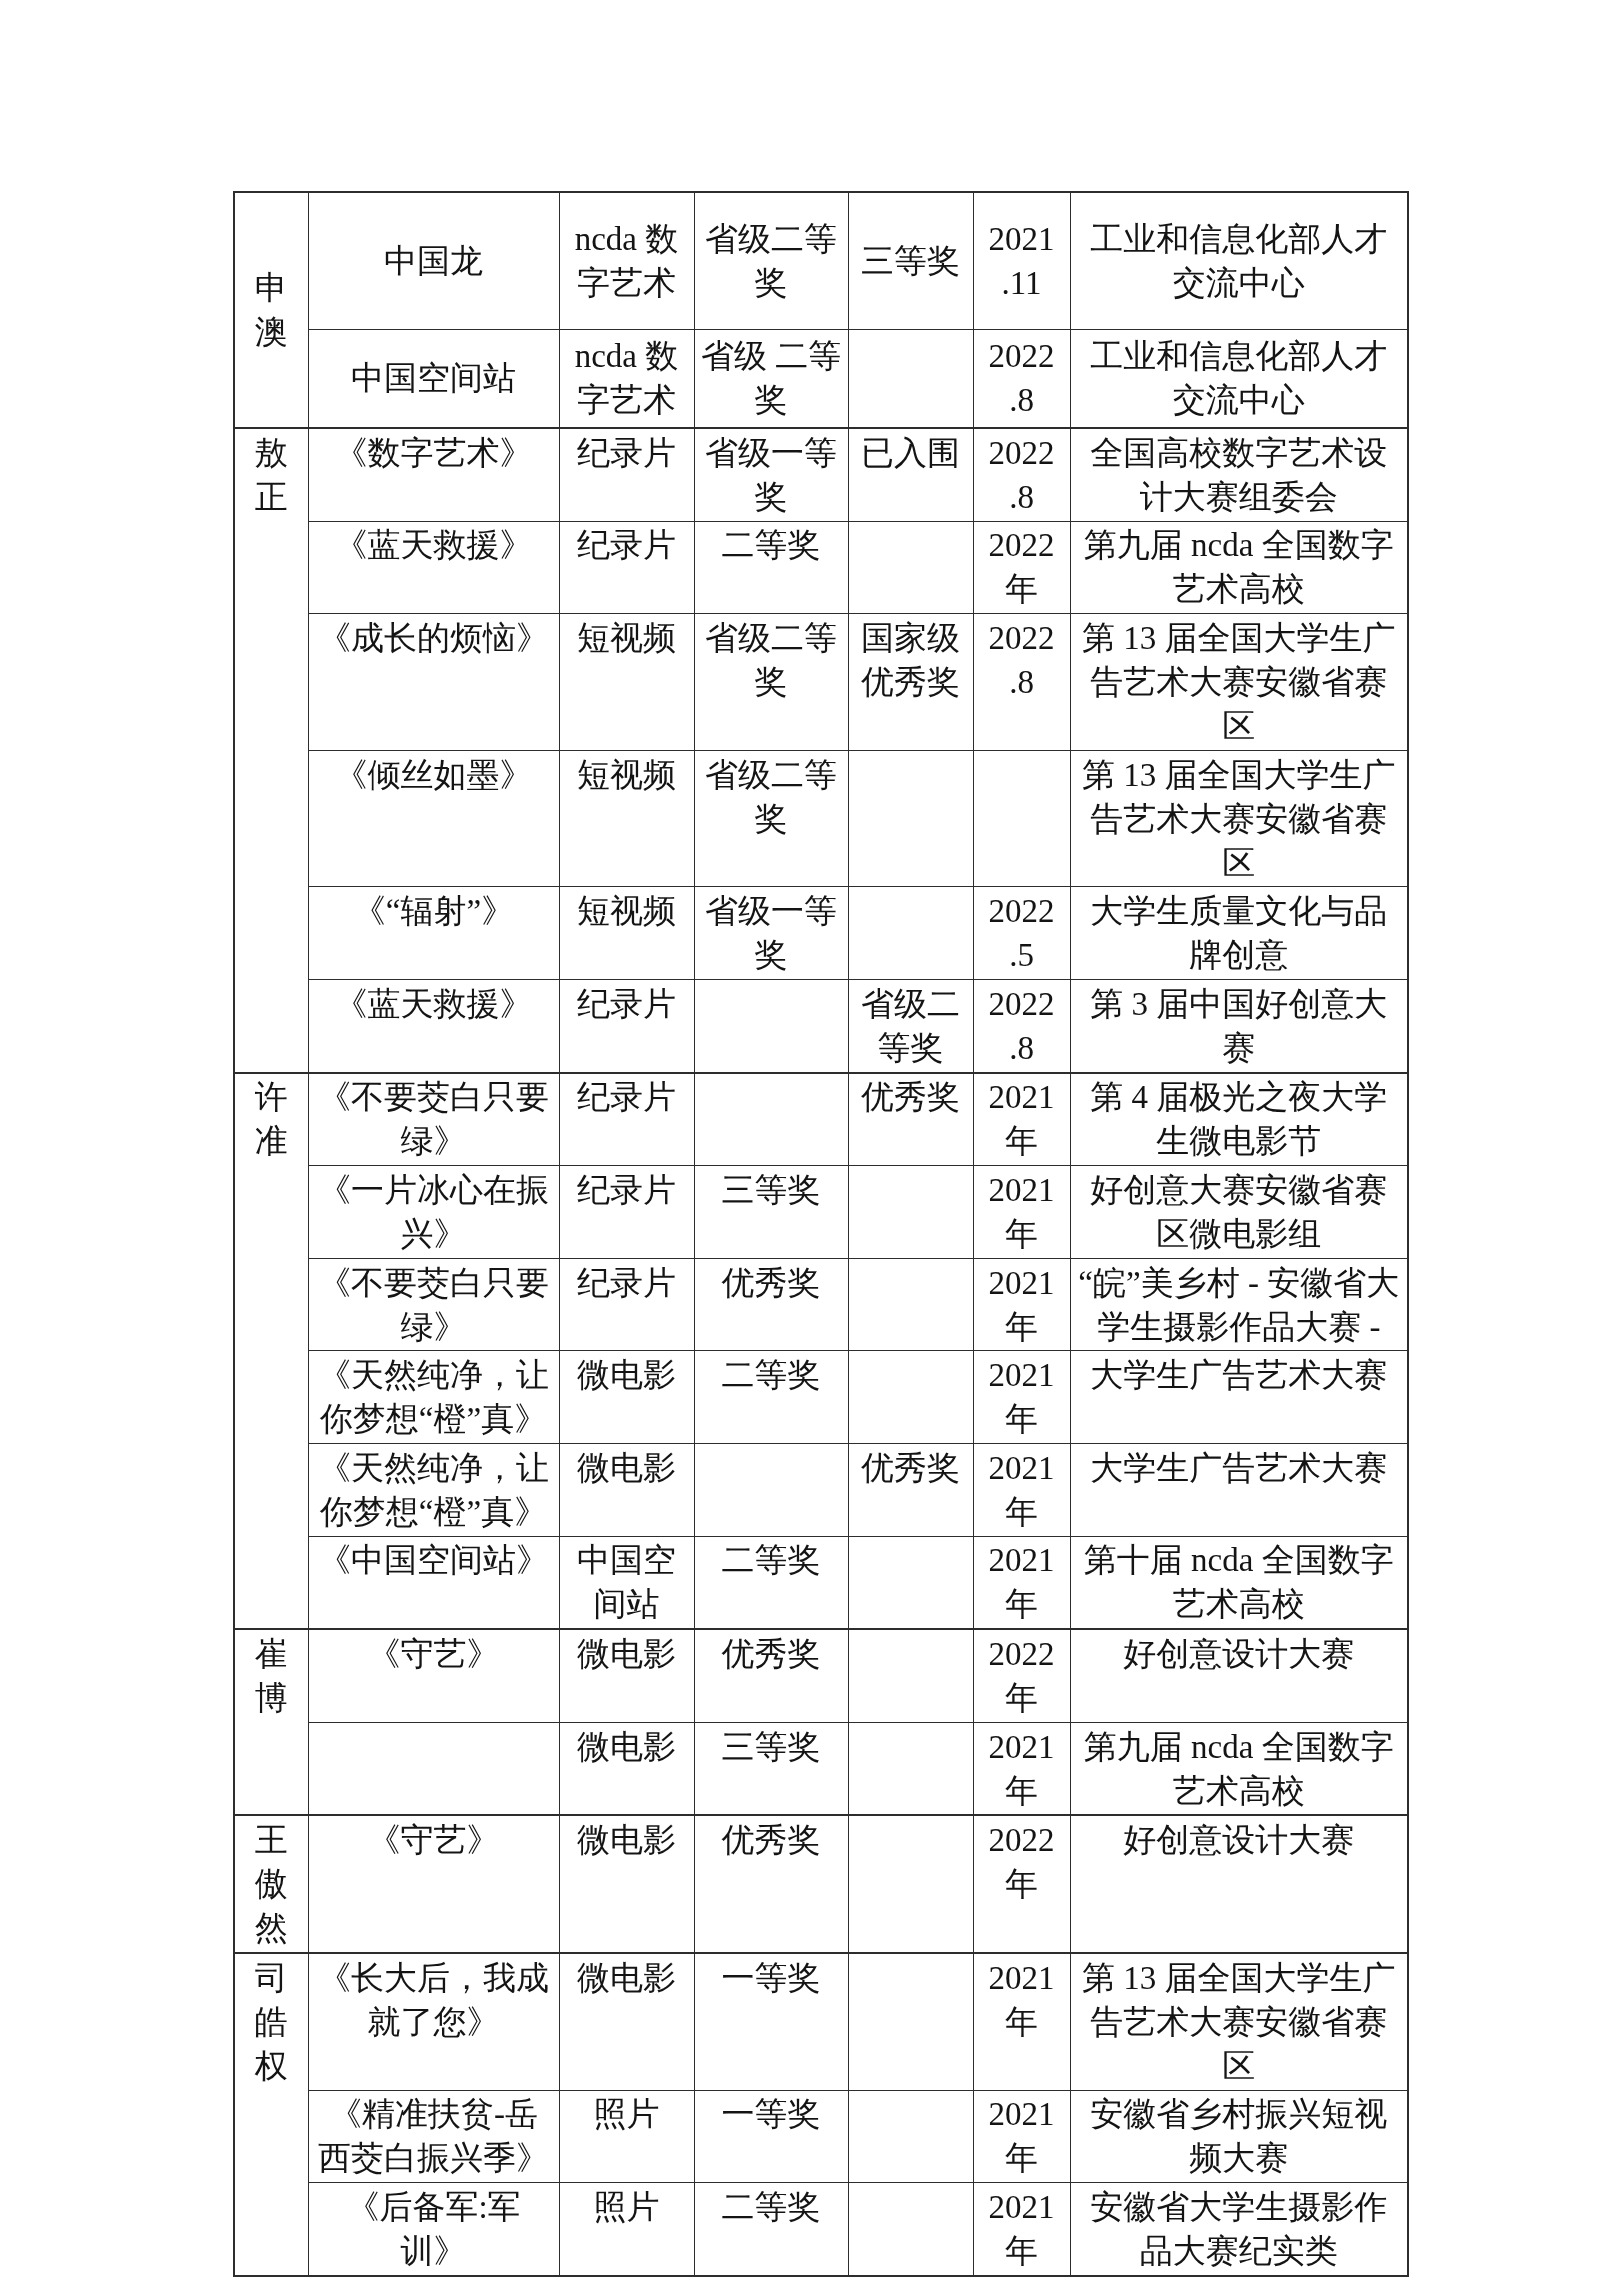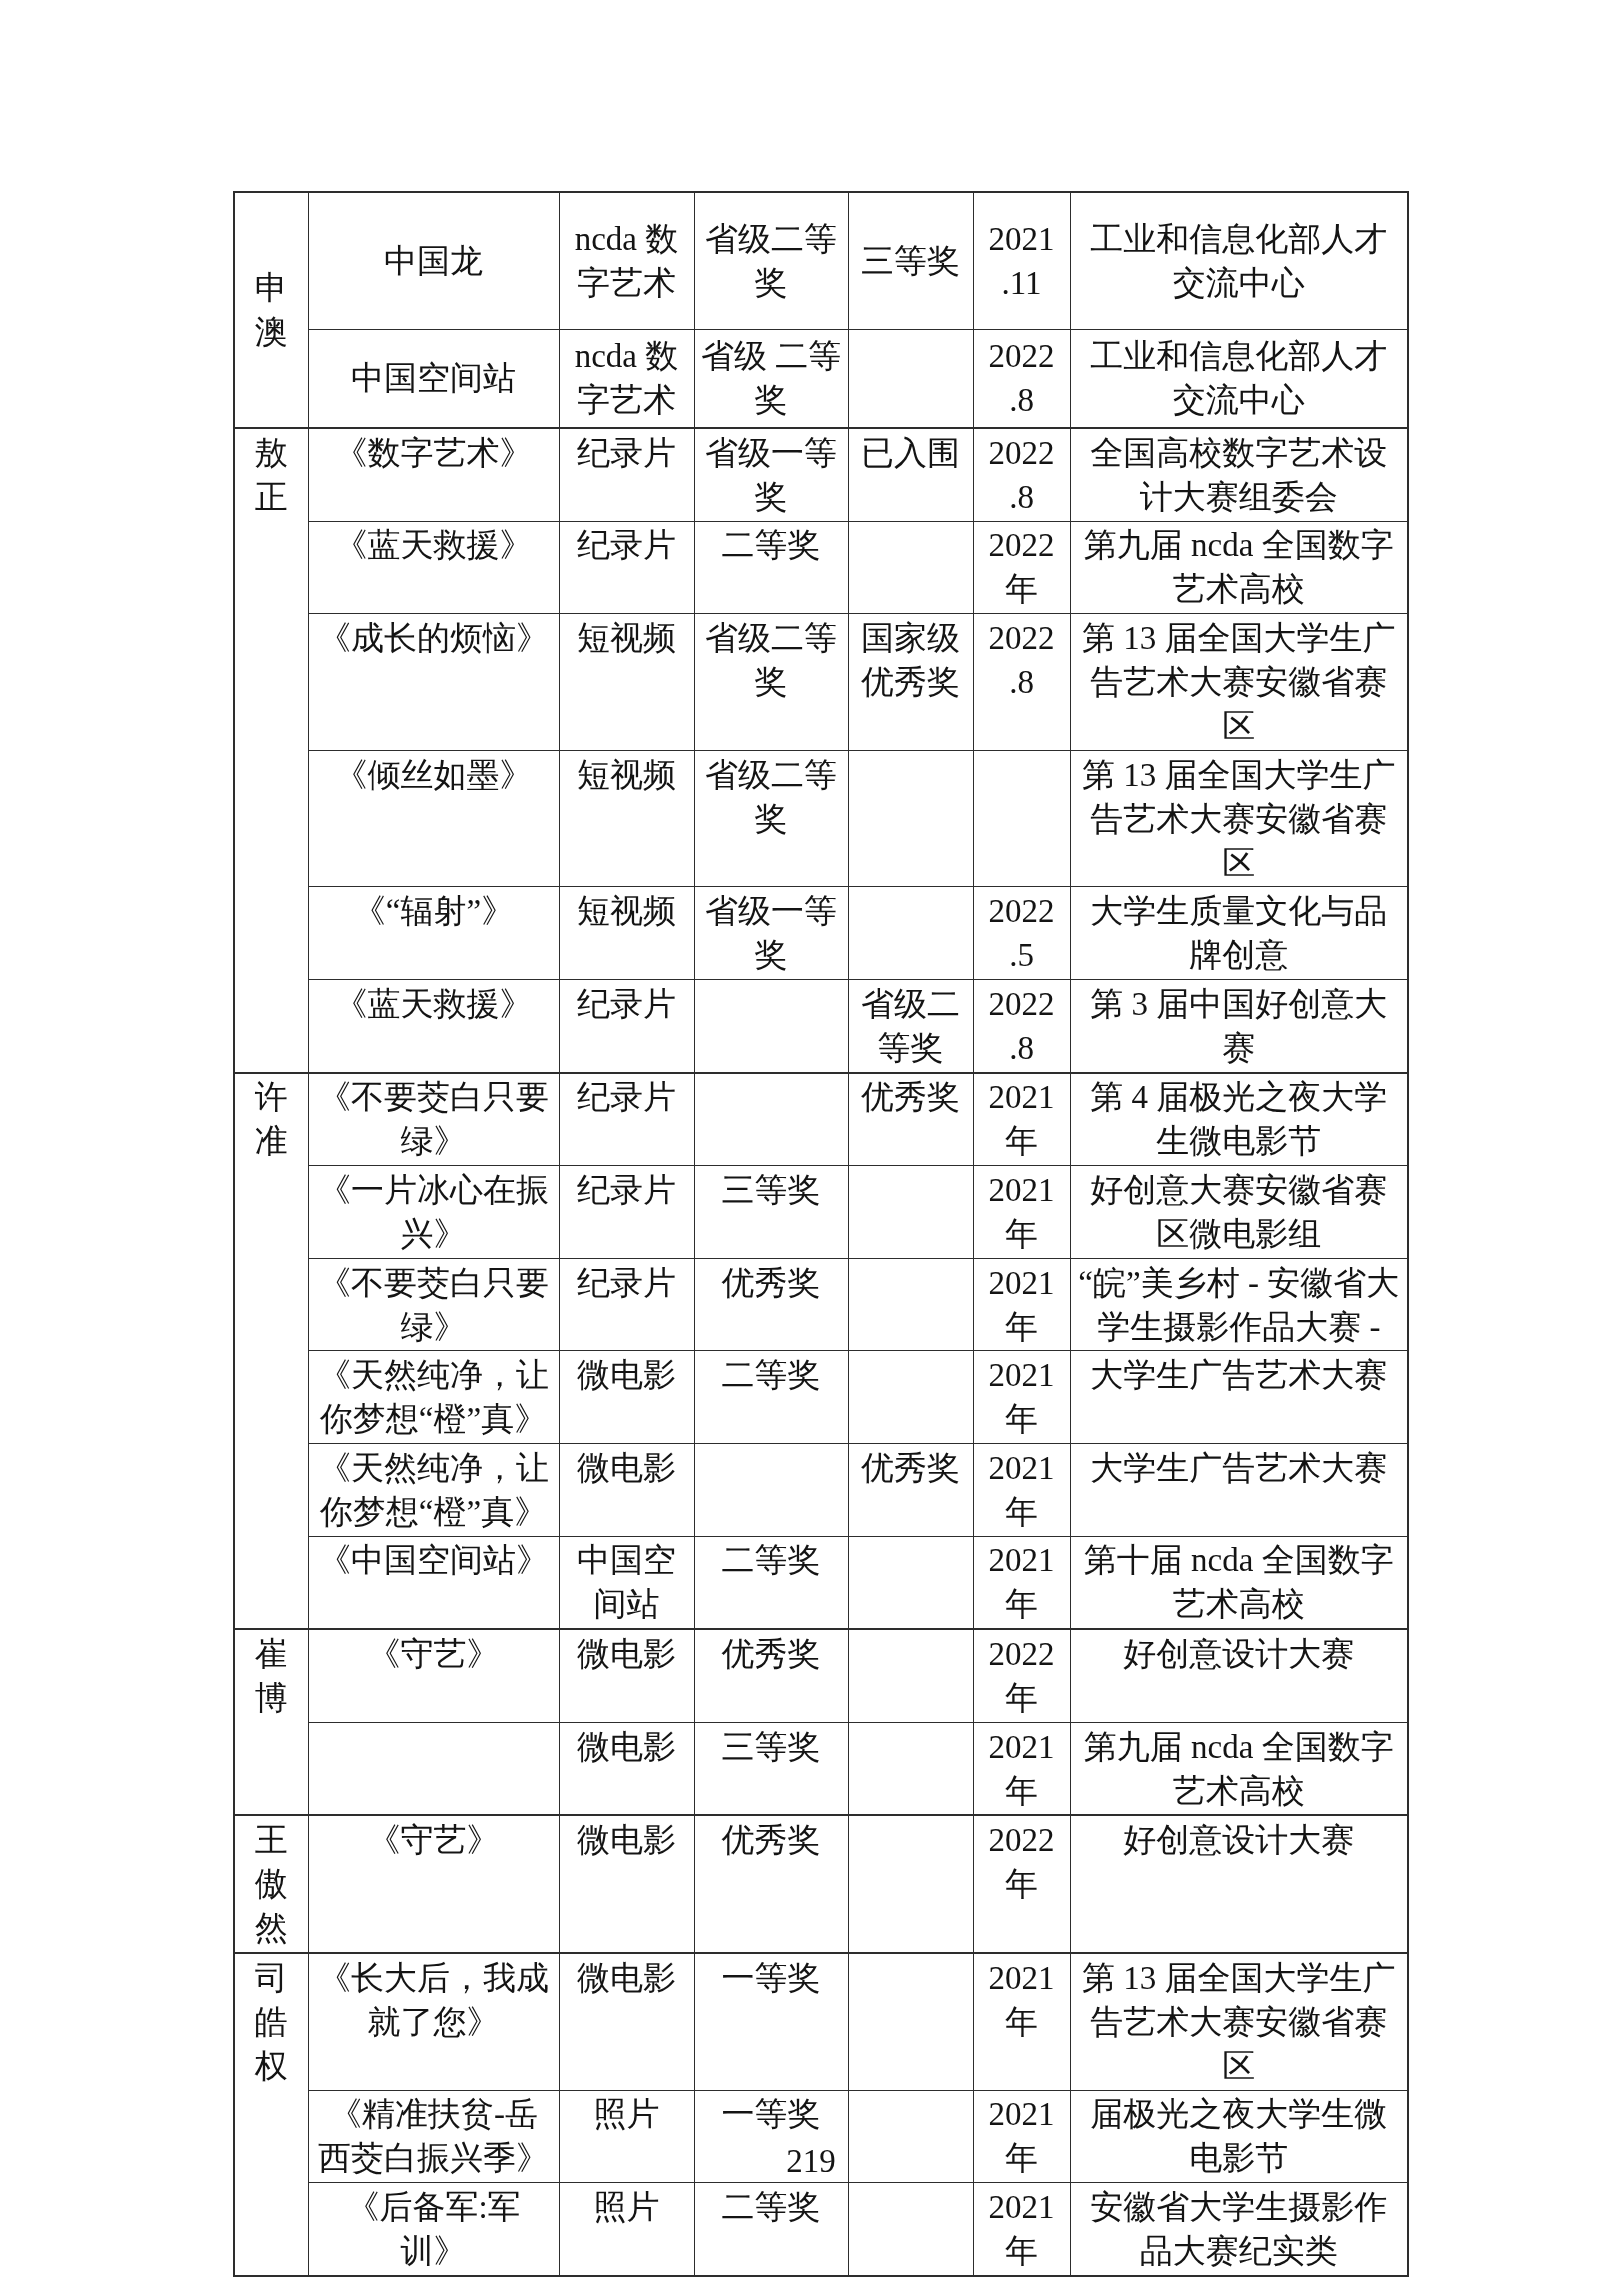--- a/index.html
+++ b/index.html
@@ -240,30 +240,29 @@
 年</td>
         <td class="org">第 13 届全国大学生广告艺术大赛安徽省赛区</td>
       </tr>
       <tr style="height:87px">
         <td>《精准扶贫-岳西茭白振兴季》</td>
         <td>照片</td>
         <td>一等奖</td>
         <td></td>
         <td>2021
 年</td>
-        <td class="org">届极光之夜大学生微电影节</td>
+        <td class="org">安徽省乡村振兴短视频大赛</td>
       </tr>
       <tr style="height:79px">
         <td>《后备军:军训》</td>
         <td>照片</td>
         <td>二等奖</td>
         <td></td>
         <td>2021
 年</td>
         <td class="org">安徽省大学生摄影作品大赛纪实类</td>
       </tr>
 
     </tbody>
   </table>
 
-  <div class="pageno">219</div>
 </div>
 
 
 </body></html>

